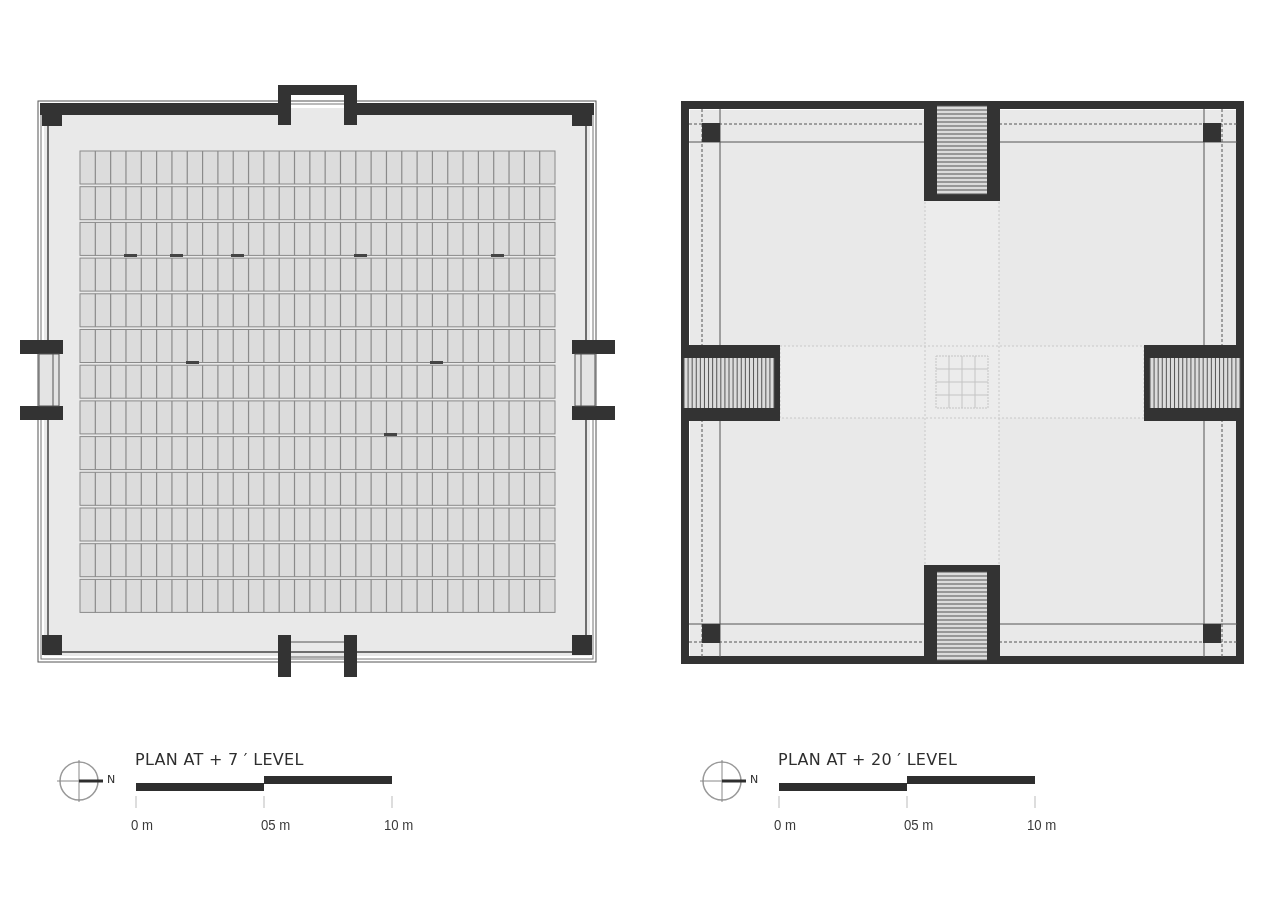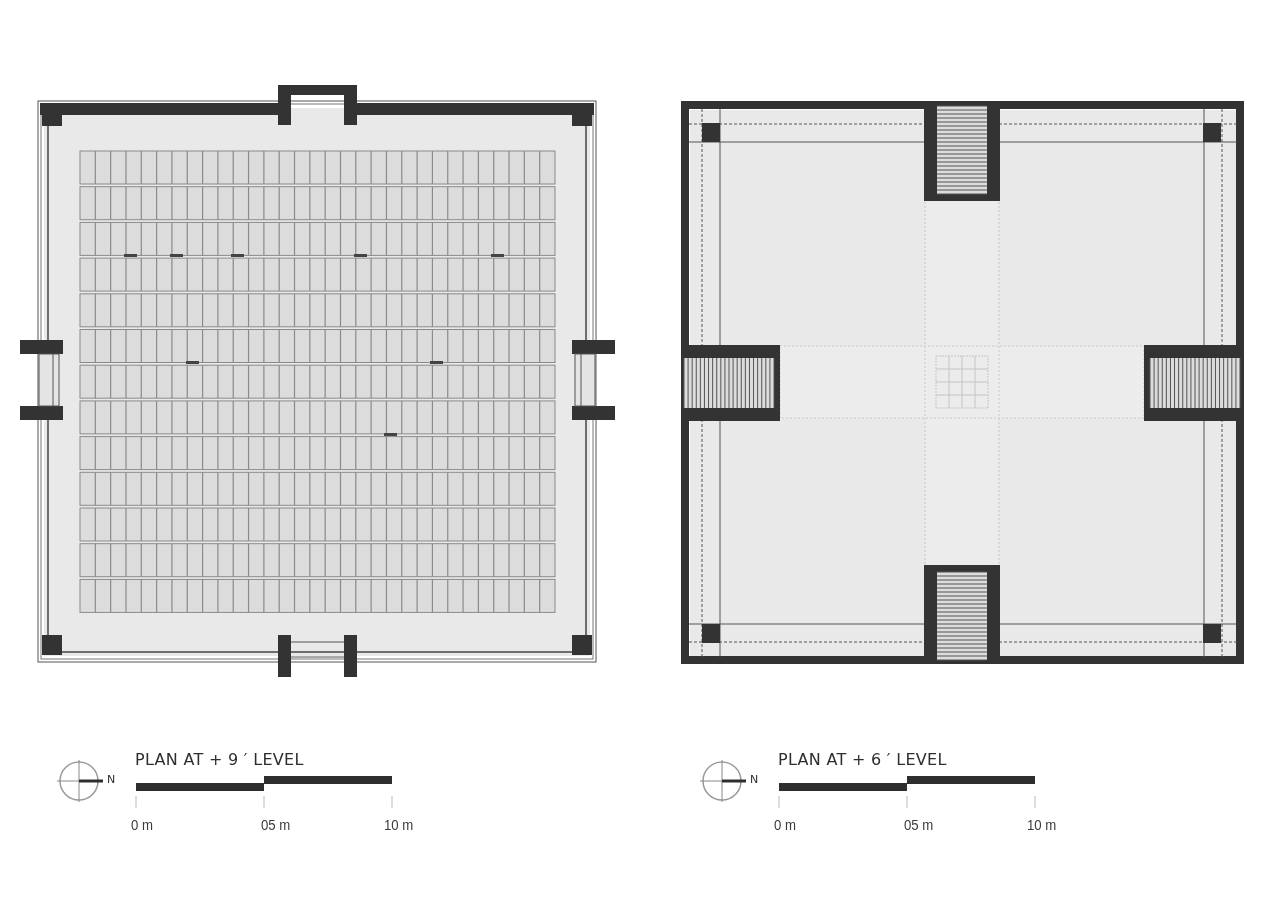--- a/index.html
+++ b/index.html
@@ -632,42 +632,42 @@
 </svg>
 
 <div>
   <svg style="position:absolute;left:55px;top:758px;" width="52" height="46">
     <circle cx="24" cy="23" r="19" fill="none" stroke="#999" stroke-width="1.5"></circle>
     <line x1="24" y1="2" x2="24" y2="44" stroke="#888" stroke-width="1"></line>
     <line x1="2" y1="23" x2="24" y2="23" stroke="#888" stroke-width="1"></line>
     <line x1="24" y1="23" x2="48" y2="23" stroke="#2e2e2e" stroke-width="3"></line>
   </svg>
   <span class="n-label" style="left:107px;top:773px;">N</span>
-  <div class="title" style="left:135px;top:750px;">PLAN AT + 9 ′ LEVEL</div>
+  <div class="title" style="left:135px;top:750px;">PLAN AT + 7 ′ LEVEL</div>
   <svg style="position:absolute;left:130px;top:770px;" width="280" height="40">
     <rect x="6" y="13" width="128" height="8" fill="#2e2e2e"></rect>
     <rect x="134" y="6" width="128" height="8" fill="#2e2e2e"></rect>
     <line x1="6" y1="26" x2="6" y2="38" stroke="#bbb" stroke-width="1"></line>
     <line x1="134" y1="26" x2="134" y2="38" stroke="#bbb" stroke-width="1"></line>
     <line x1="262" y1="26" x2="262" y2="38" stroke="#bbb" stroke-width="1"></line>
   </svg>
   <span class="tick-label" style="left:131px;top:816px;">0 m</span>
   <span class="tick-label" style="left:261px;top:816px;">05 m</span>
   <span class="tick-label" style="left:384px;top:816px;">10 m</span>
 </div>
 
 <div>
   <svg style="position:absolute;left:698px;top:758px;" width="52" height="46">
     <circle cx="24" cy="23" r="19" fill="none" stroke="#999" stroke-width="1.5"></circle>
     <line x1="24" y1="2" x2="24" y2="44" stroke="#888" stroke-width="1"></line>
     <line x1="2" y1="23" x2="24" y2="23" stroke="#888" stroke-width="1"></line>
     <line x1="24" y1="23" x2="48" y2="23" stroke="#2e2e2e" stroke-width="3"></line>
   </svg>
   <span class="n-label" style="left:750px;top:773px;">N</span>
-  <div class="title" style="left:778px;top:750px;">PLAN AT + 6 ′ LEVEL</div>
+  <div class="title" style="left:778px;top:750px;">PLAN AT + 20 ′ LEVEL</div>
   <svg style="position:absolute;left:773px;top:770px;" width="280" height="40">
     <rect x="6" y="13" width="128" height="8" fill="#2e2e2e"></rect>
     <rect x="134" y="6" width="128" height="8" fill="#2e2e2e"></rect>
     <line x1="6" y1="26" x2="6" y2="38" stroke="#bbb" stroke-width="1"></line>
     <line x1="134" y1="26" x2="134" y2="38" stroke="#bbb" stroke-width="1"></line>
     <line x1="262" y1="26" x2="262" y2="38" stroke="#bbb" stroke-width="1"></line>
   </svg>
   <span class="tick-label" style="left:774px;top:816px;">0 m</span>
   <span class="tick-label" style="left:904px;top:816px;">05 m</span>
   <span class="tick-label" style="left:1027px;top:816px;">10 m</span>

